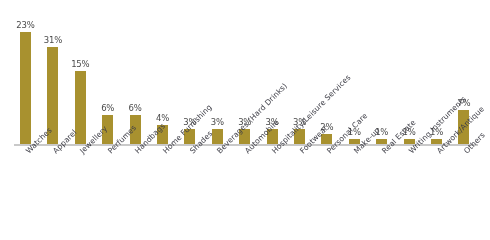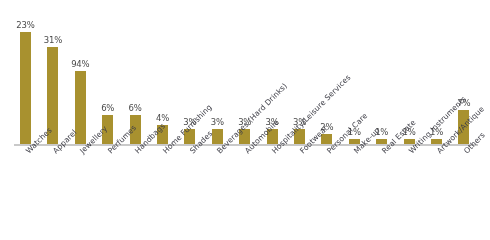--- a/index.html
+++ b/index.html
@@ -101,21 +101,21 @@
         <div class="bar-col" style="left: 20px;">
           <div class="bar" title="Watches 23%" style="height: 111.55px; background: rgb(168, 145, 47);"></div>
           <div class="bar-value" style="bottom: 115.55px; color: rgb(74, 74, 74);">23%</div>
         </div>
         <div class="bar-col" style="left: 47.4px;">
           <div class="bar" title="Apparel 20%" style="height: 97px; background: rgb(168, 145, 47);"></div>
           <div class="bar-value" style="bottom: 101px; color: rgb(74, 74, 74);">31%</div>
         </div>
         <div class="bar-col" style="left: 74.8px;">
           <div class="bar" title="Jewellery 15%" style="height: 72.75px; background: rgb(168, 145, 47);"></div>
-          <div class="bar-value" style="bottom: 76.75px; color: rgb(74, 74, 74);">94%</div>
+          <div class="bar-value" style="bottom: 76.75px; color: rgb(74, 74, 74);">15%</div>
         </div>
         <div class="bar-col" style="left: 102.2px;">
           <div class="bar" title="Perfumes 6%" style="height: 29.1px; background: rgb(168, 145, 47);"></div>
           <div class="bar-value" style="bottom: 33.1px; color: rgb(74, 74, 74);">6%</div>
         </div>
         <div class="bar-col" style="left: 129.6px;">
           <div class="bar" title="Handbags 6%" style="height: 29.1px; background: rgb(168, 145, 47);"></div>
           <div class="bar-value" style="bottom: 33.1px; color: rgb(74, 74, 74);">6%</div>
         </div>
         <div class="bar-col" style="left: 157px;">

